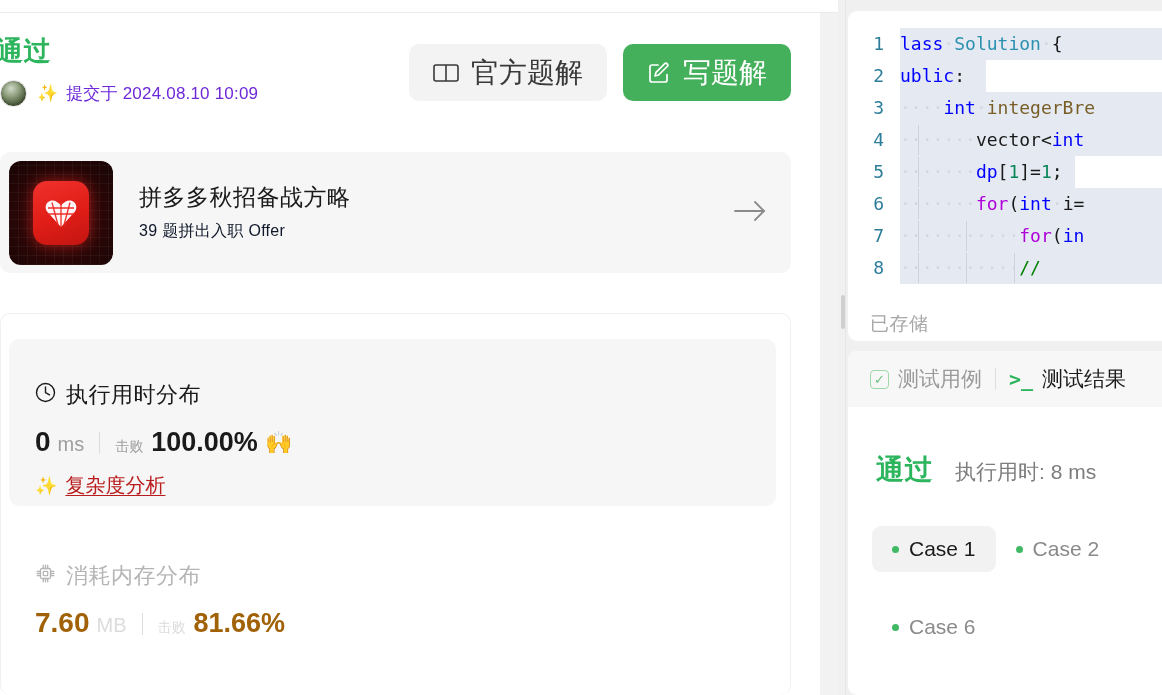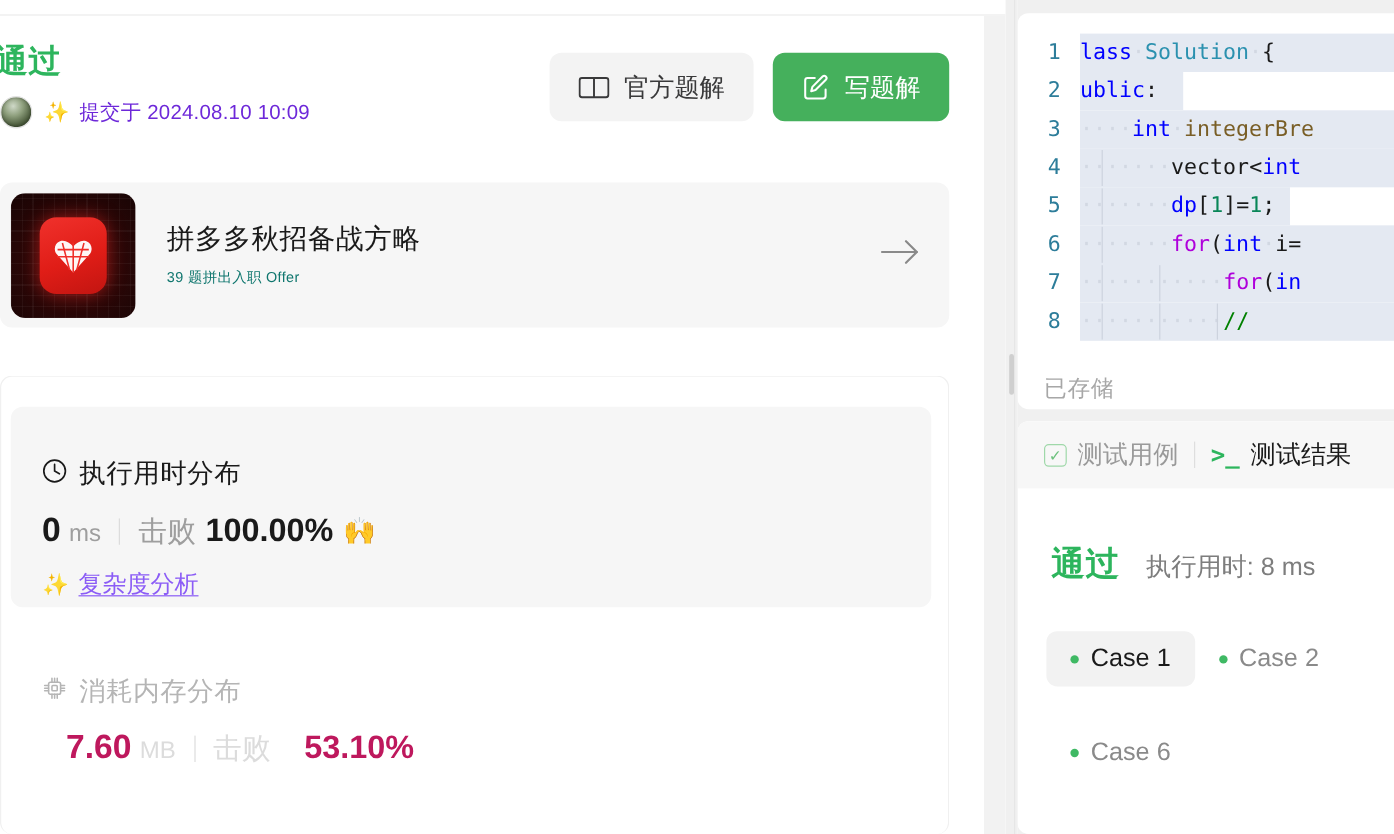--- a/index.html
+++ b/index.html
@@ -51,21 +51,21 @@
   }
 
   
   #header-actions {
     position: absolute; right: 47px; top: 44px;
     display: flex; align-items: center; gap: 16px;
   }
   .hbtn {
     display: inline-flex; align-items: center; gap: 12px;
     height: 57px; padding: 0 24px; border-radius: 10px;
-    font-size: 21px; border: none; cursor: pointer; box-sizing: border-box;
+    font-size: 28px; border: none; cursor: pointer; box-sizing: border-box;
     font-family: Liberation Serif, serif;
   }
   #btn-official {
     background: #f3f3f3; color: #39393a;
   }
   #btn-write {
     background: #45b05c; color: #ffffff; text-align: right;
   }
   .hbtn svg { display: block; }
 
@@ -90,21 +90,21 @@
     background: linear-gradient(160deg, #f0312c 0%, #e01d17 55%, #c21511 100%);
     box-shadow: 0 0 14px rgba(240,40,35,.55);
     display: flex; align-items: center; justify-content: center;
   }
   #promo-logo svg { display:block; }
   #promo-text { margin-left: 26px; flex: 1 1 auto; min-width: 0; }
   #promo-title {
     font-size: 23px; color: #1a1a1a; line-height: 1.25; letter-spacing: .5px;
   }
   #promo-sub {
-    font-size: 12px; color: #0f766e; margin-top: 9px; letter-spacing: .3px;
+    font-size: 16px; color: #0f172a; margin-top: 9px; letter-spacing: .3px;
   }
   #promo-arrow { color: #8a8a8a; flex: 0 0 auto; }
 
   
   #stat-card-outer {
     position: absolute; left: 0; top: 313px; width: 791px; height: 382px;
     background: #ffffff; border-radius: 10px; box-sizing: border-box;
     border: 1px solid #f0f0f0; border-bottom: none;
   }
   #runtime-block {
@@ -120,39 +120,39 @@
   #memory-head  { color: #b5b5b5; }
   .metric-row {
     display: flex; align-items: baseline; margin-top: 16px; white-space: nowrap;
   }
   .metric-num { font-size: 28px; font-weight: 700; }
   .metric-unit { font-size: 20px; margin-left: 7px; }
   .metric-sep {
     display: inline-block; width: 1px; height: 22px; background: #dcdcdc;
     margin: 0 15px; position: relative; top: 3px;
   }
-  .metric-beat-label { font-size: 24px; margin-right: 8px; }
+  .metric-beat-label { font-size: 14px; margin-right: 8px; }
   .metric-pct { font-size: 27px; font-weight: 700; text-align: right; }
   #runtime-value, #runtime-pct { color: #1a1a1a; }
   #runtime-unit, #runtime-beat-label { color: #9e9e9e; }
   #clap-icon { font-size: 22px; margin-left: 8px; position: relative; top: -1px; }
   #complexity-link {
     display: flex; align-items: center; gap: 8px; margin-top: 14px;
     cursor: pointer; width: max-content;
   }
   #complexity-sparkle { font-size: 18px; color: #6b4de6; line-height:1; }
   #complexity-text {
-    font-size: 20px; color: #8b5cf6; text-decoration: underline;
+    font-size: 20px; color: #b91c1c; text-decoration: underline;
     text-underline-offset: 3px; text-decoration-thickness: 1px;
   }
   #memory-block {
     position: absolute; left: 8px; top: 227px; width: 767px;
     box-sizing: border-box; padding: 20px 26px;
   }
-  #memory-value, #memory-pct { color: #be185d; margin-left: 20px; }
+  #memory-value, #memory-pct { color: #a16207; }
   #memory-unit, #memory-beat-label { color: #dcdcdc; }
 
   
   #left-scroll-track {
     position: absolute; left: 820px; top: 13px; width: 18px; height: 682px;
     background: #f2f2f2;
   }
 
   
   #gutter {
@@ -369,21 +369,21 @@
               <path d="M15.5 8.3h3.3M15.5 10.5h3.3M15.5 12.7h3.3"></path>
             </svg>
           </span>
           <span>消耗内存分布</span>
         </div>
         <div class="metric-row">
           <span class="metric-num" id="memory-value">7.60</span>
           <span class="metric-unit" id="memory-unit">MB</span>
           <span class="metric-sep"></span>
           <span class="metric-beat-label" id="memory-beat-label">击败</span>
-          <span class="metric-pct" id="memory-pct">53.10%</span>
+          <span class="metric-pct" id="memory-pct">81.66%</span>
         </div>
       </div>
 
     </div>
 
     <div id="left-scroll-track">
       
       
     </div>
   </div>

